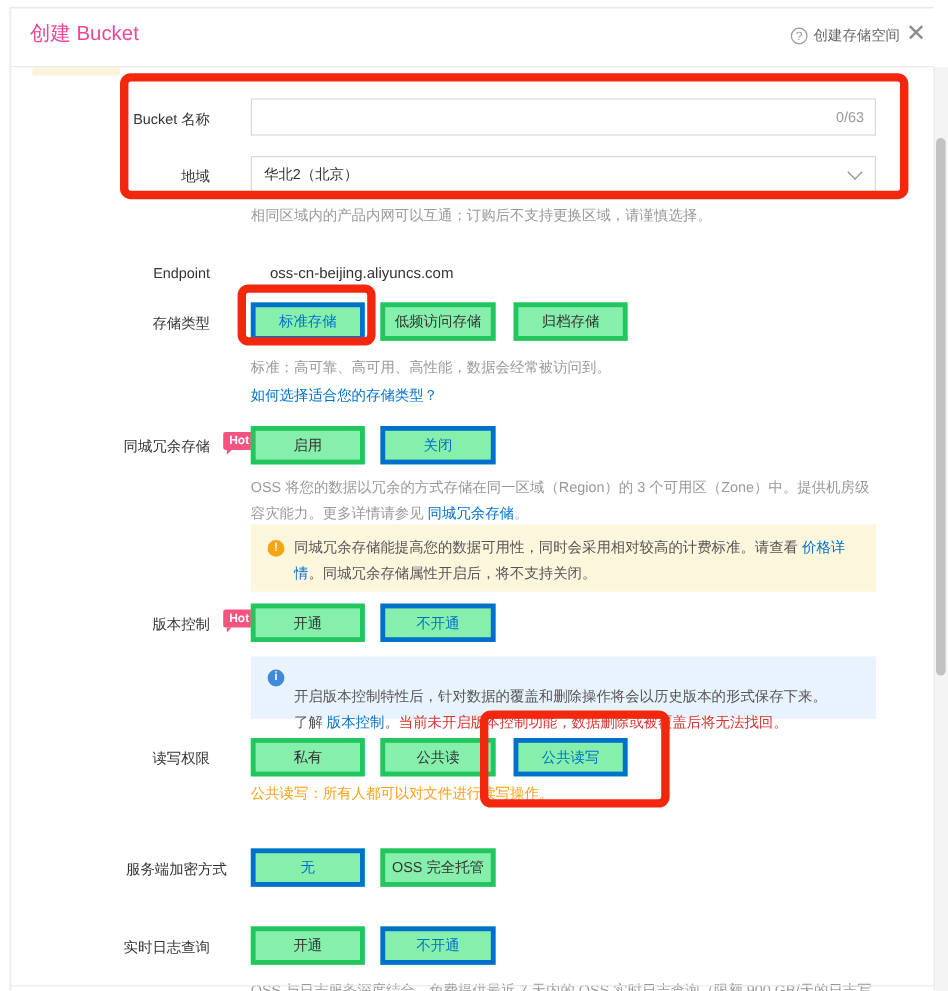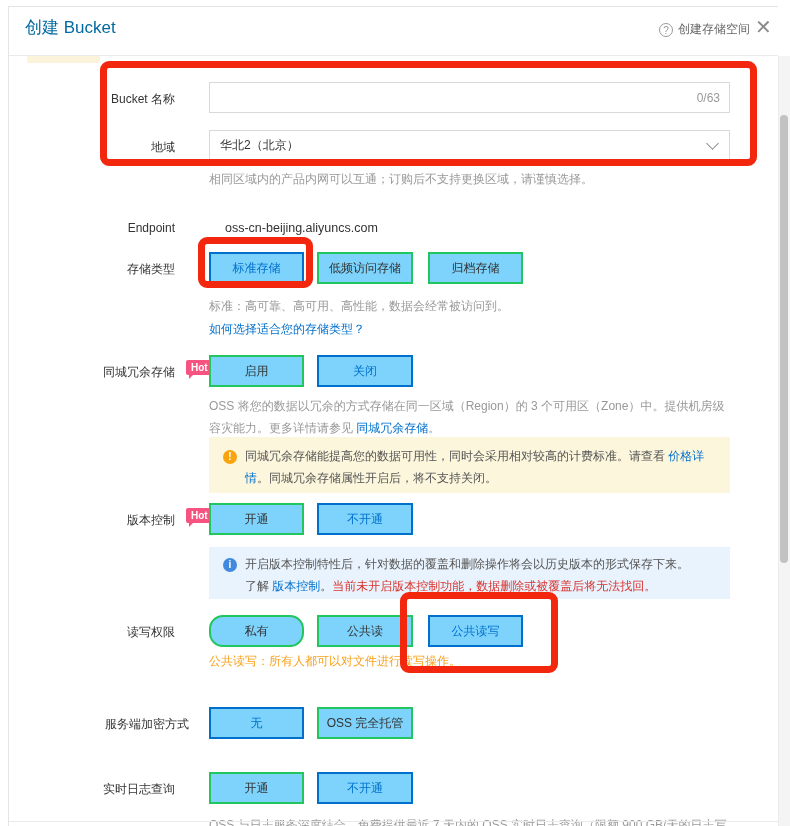--- a/index.html
+++ b/index.html
@@ -4,40 +4,40 @@
 <style>
   html,body{margin:0;padding:0;}
   .page{position:relative;width:790px;height:826px;background:#fff;overflow:hidden;
         font-family:"Liberation Sans","DejaVu Sans",sans-serif;color:#333;}
   .abs{position:absolute;}
   
   .edge-left{left:8px;top:6px;width:1px;height:820px;background:#e4e4e4;}
   .edge-top{left:8px;top:6px;width:770px;height:1px;background:#e4e4e4;}
   .hdr-divider{left:9px;top:55px;width:769px;height:1px;background:#eaeaea;}
   .ftr-divider{left:9px;top:821px;width:769px;height:1px;background:#eaeaea;}
-  .title{left:25px;top:16px;font-size:17px;color:#0369a1;}
+  .title{left:25px;top:16px;font-size:17px;color:#ec4899;}
   .help{left:659px;top:21px;display:flex;align-items:center;gap:5px;font-size:12px;color:#666;}
   .qicon{width:14px;height:14px;border:1px solid #9a9a9a;border-radius:50%;color:#9a9a9a;
          font-size:10px;line-height:14px;text-align:center;box-sizing:border-box;}
   .close{left:755px;top:15px;font-size:20px;color:#8c8c8c;cursor:pointer;}
   
   .sb-track{left:778px;top:56px;width:12px;height:770px;background:#f4f4f4;border-left:1px solid #ececec;box-sizing:border-box;}
   .sb-thumb{left:780px;top:115px;width:8px;height:448px;background:#c2c2c2;border-radius:4px;}
   .banner-sliver{left:27px;top:56px;width:73px;height:7px;background:#fcf4da;}
   
   .lbl{left:0;width:175px;text-align:right;font-size:12px;color:#333;}
   .text-input{left:209px;width:521px;height:31px;box-sizing:border-box;border:1px solid #d9d9d9;
               background:#fff;padding:0 55px 0 10px;font-size:12px;outline:none;}
   .counter{left:655px;width:65px;text-align:right;font-size:12px;color:#999;}
   .select{left:209px;width:521px;height:31px;box-sizing:border-box;border:1px solid #d9d9d9;
           display:flex;align-items:center;justify-content:space-between;padding:0 12px 0 10px;
           font-size:12px;color:#333;cursor:pointer;}
   .chev{width:8px;height:8px;border-right:1px solid #8c8c8c;border-bottom:1px solid #8c8c8c;
         transform:rotate(45deg);margin-top:-4px;}
-  .btn{height:32px;box-sizing:border-box;border:2px solid #22c55e;background:#7dd3fc;color:#333;
+  .btn{height:32px;box-sizing:border-box;border:4px solid #22c55e;background:#86efac;color:#333;
        font-size:12px;display:flex;align-items:center;justify-content:center;cursor:pointer;}
   .btn.sel{border-color:#0070cc;color:#0070cc;}
   .b1{left:209px;width:95px;} .b2{left:317px;width:96px;} .b3{left:428px;width:95px;}
   .gtxt{font-size:12px;color:#999;line-height:22px;}
   .lnk{color:#0070cc;text-decoration:none;font-size:12px;cursor:pointer;}
   .hot{left:186px;background:#f75380;color:#fff;font-size:10px;font-weight:bold;
        padding:2px 5px;border-radius:2px;line-height:11px;}
   .hot::after{content:"";position:absolute;left:3px;bottom:-4px;width:0;height:0;
        border-top:4px solid #f75380;border-right:4px solid transparent;}
   .notice{left:209px;width:521px;box-sizing:border-box;font-size:12px;line-height:22px;color:#555;}
@@ -110,28 +110,28 @@
       <span>同城冗余存储能提高您的数据可用性，同时会采用相对较高的计费标准。请查看 </span><a class="lnk">价格详情</a><span>。同城冗余存储属性开启后，将不支持关闭。</span>
     </div>
   </div>
 
   <div class="abs lbl" style="top:512px;">版本控制</div>
   <div class="abs hot" style="top:508px;">Hot</div>
   <div class="abs btn b1" style="top:503px;">开通</div>
   <div class="abs btn b2 sel" style="top:503px;">不开通</div>
   <div class="abs notice notice-info" style="top:547px;height:52px;">
     <span class="nicon nicon-info">i</span>
-    <div class="ntext" style="padding-top:6px;">
+    <div class="ntext" style="padding-top:22px;">
       <span>开启版本控制特性后，针对数据的覆盖和删除操作将会以历史版本的形式保存下来。</span><br>
       <span>了解 </span><a class="lnk">版本控制</a><span>。</span><span class="redtxt">当前未开启版本控制功能，数据删除或被覆盖后将无法找回。</span>
     </div>
   </div>
 
   <div class="abs lbl" style="top:624px;">读写权限</div>
-  <div class="abs btn b1" style="top:615px;border-radius:14px;">私有</div>
+  <div class="abs btn b1" style="top:615px;">私有</div>
   <div class="abs btn b2" style="top:615px;">公共读</div>
   <div class="abs btn b3 sel" style="top:615px;text-align:center;">公共读写</div>
   <div class="abs orange" style="left:209px;top:653px;">公共读写：所有人都可以对文件进行读写操作。</div>
 
   <div class="abs lbl" style="top:716px;padding-left:14px;">服务端加密方式</div>
   <div class="abs btn b1 sel" style="top:707px;">无</div>
   <div class="abs btn b2" style="top:707px;">OSS 完全托管</div>
 
   <div class="abs lbl" style="top:781px;">实时日志查询</div>
   <div class="abs btn b1" style="top:772px;">开通</div>

